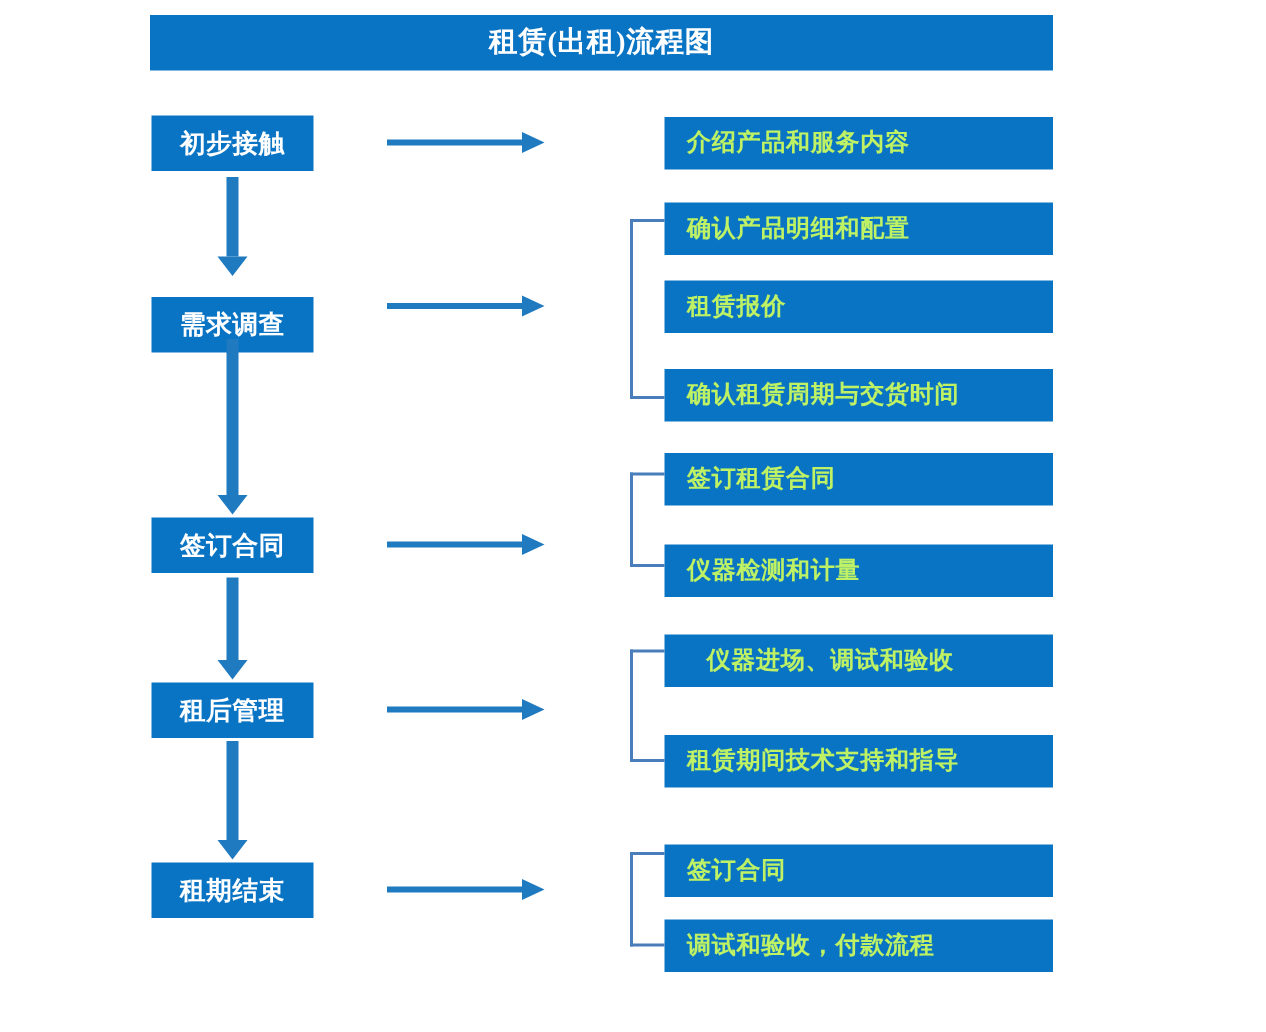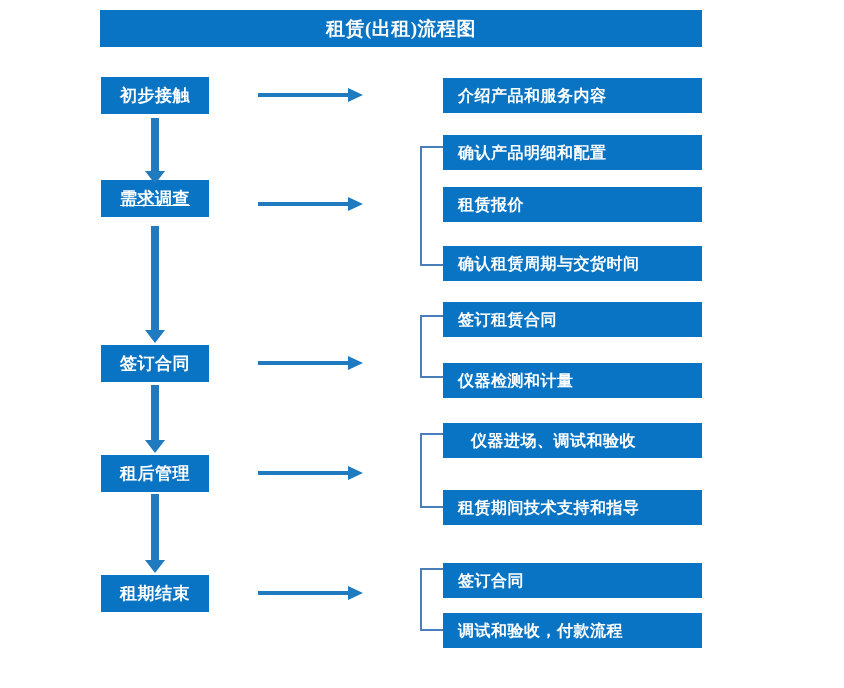--- a/index.html
+++ b/index.html
@@ -51,21 +51,21 @@
     letter-spacing: 0.5px;
   }
 
   
   .detail-box {
     position: absolute;
     left: 443px;
     width: 259px;
     height: 35px;
     background: #0a74c4;
-    color: #ffffff;
+    color: #bef264;
     font-weight: bold;
     font-size: 16px;
     line-height: 35px;
     text-align: left;
     padding-left: 15px;
     box-sizing: border-box;
     letter-spacing: 0.5px;
     white-space: nowrap;
   }
 
@@ -129,21 +129,21 @@
 </style>
 </head>
 <body>
 
 <div id="canvas">
 
   <div class="title-bar">租赁(出租)流程图</div>
 
   <div class="stage-box" style="top:77px;">初步接触</div>
 
-  <div class="stage-box" style="top:180px;text-decoration:underline;">需求调查</div>
+  <div class="stage-box" style="top:198px;">需求调查</div>
 
   <div class="stage-box" style="top:455px;">租后管理</div>
 
   <div class="stage-box" style="top:345px;">签订合同</div>
 
   <div class="stage-box" style="top:575px;">租期结束</div>
 
   <div class="v-arrow" style="left:145px; top:118px; height:66px;">
     <div class="shaft" style="height:53px;"></div>
     <div class="head" style="top:53px;"></div>

